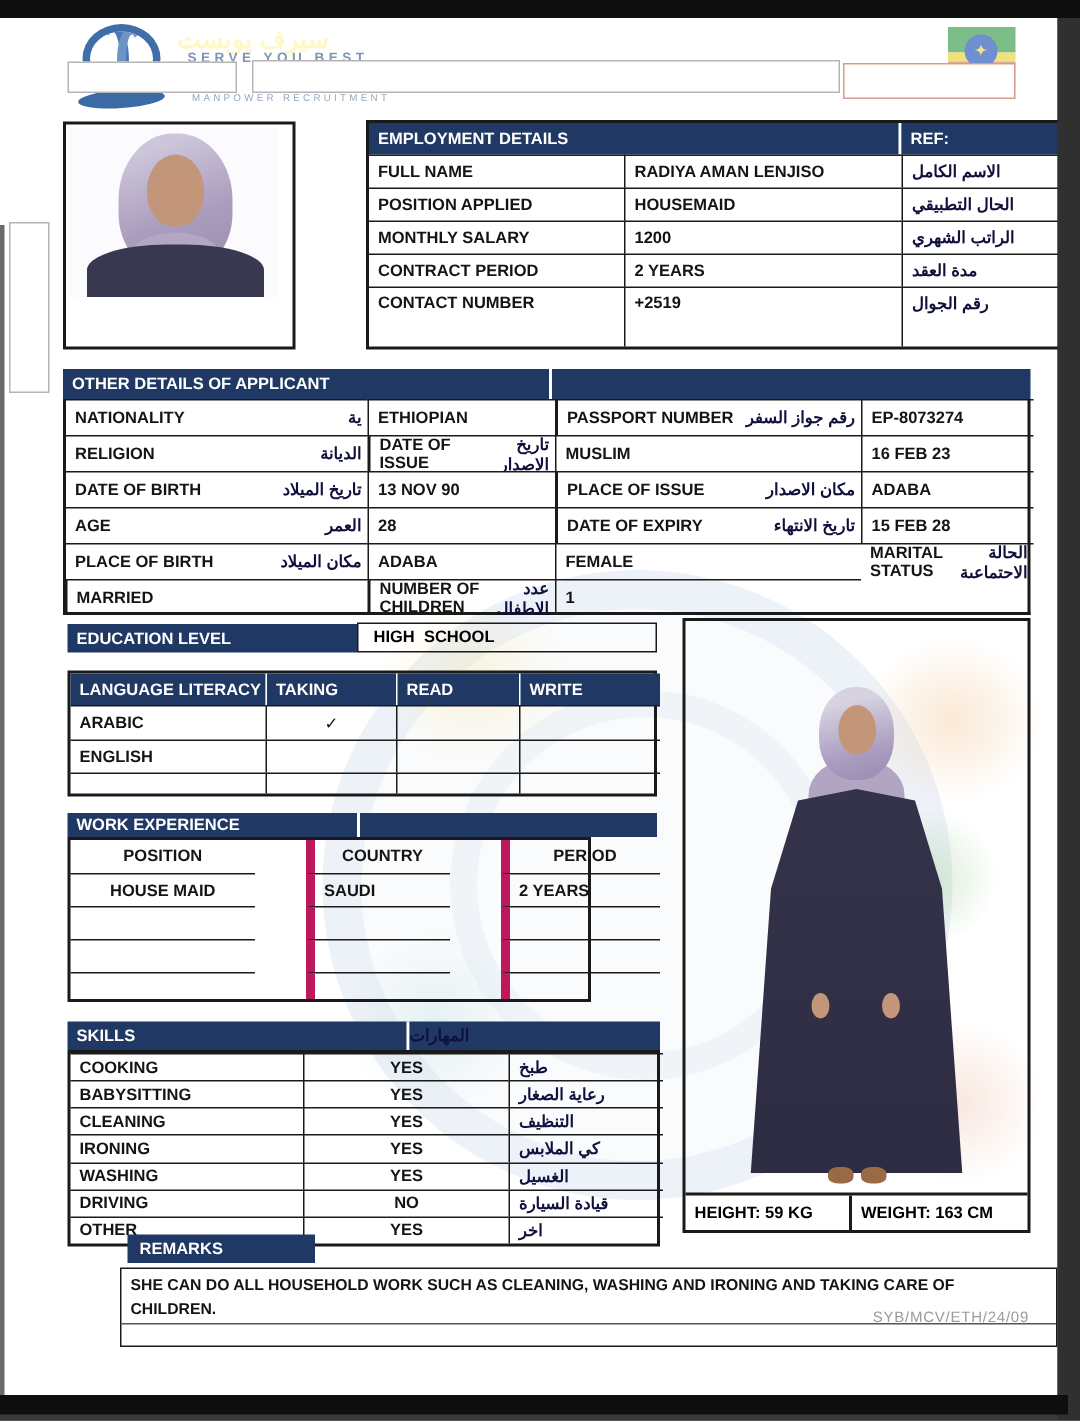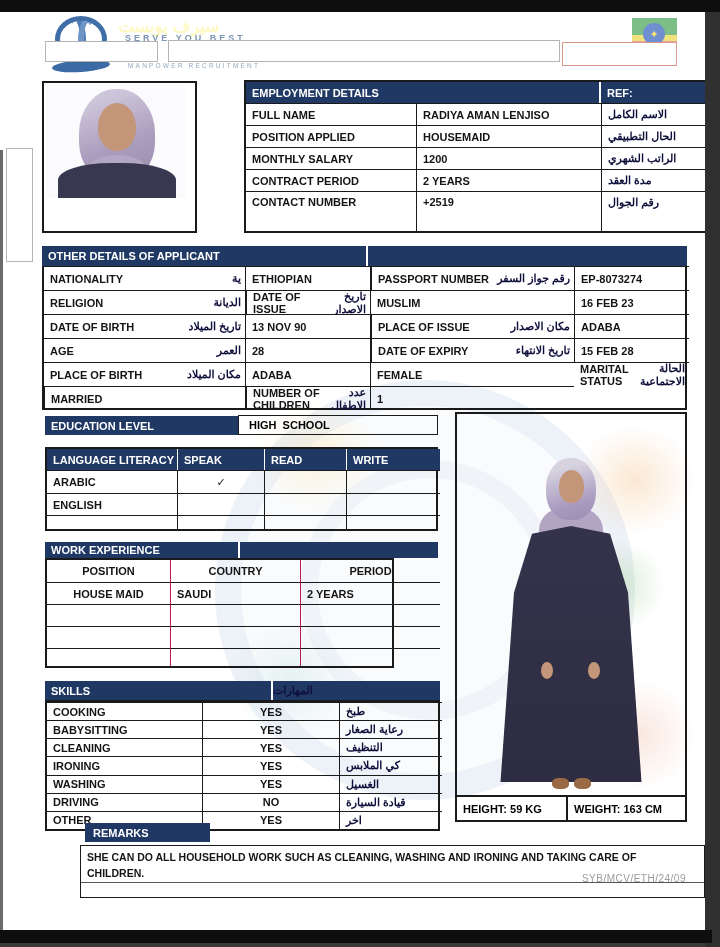--- a/index.html
+++ b/index.html
@@ -105,21 +105,21 @@
 
   
   #we-h{position:absolute;left:45px;top:542px;width:393px;height:16px;display:flex;}
   #we-h .l{width:195px;border-right:2px solid #fff;display:flex;align-items:center;padding-left:6px;font-size:11px;}
   #we-h .r{flex:1;}
   #we{left:45px;top:558px;width:349px;height:110px;display:grid;
       grid-template-columns:123px 130px 140px;grid-template-rows:22px 22px 22px 22px 1fr;}
   #we .c{border-top:1px solid #1a1a1a;padding-left:6px;}
   #we .cc{justify-content:center;padding-left:0;font-weight:bold;}
   #we .hcell{justify-content:center;padding-left:0;font-weight:bold;border-top:none;}
-  #we .ml{border-left:1px solid #be185d;}
+  #we .ml{border-left:6px solid #be185d;margin-left:34px;}
   #we .row1{font-weight:bold;}
 
   
   #sk-h{position:absolute;left:45px;top:681px;width:395px;height:19px;display:flex;}
   #sk-h .l{width:228px;border-right:2px solid #fff;display:flex;align-items:center;padding-left:6px;font-size:11px;}
   #sk-h .r{flex:1;display:flex;align-items:center;justify-content:flex-end;padding-right:6px;font-size:11px;direction:rtl;}
   #sk{left:45px;top:700px;width:395px;height:131px;display:grid;
       grid-template-columns:155px 137px 103px;grid-auto-rows:1fr;}
   #sk .c{border-top:1px solid #1a1a1a;padding-left:6px;}
   #sk .v{border-left:1px solid #1a1a1a;justify-content:center;padding-left:0;font-weight:bold;}
@@ -286,21 +286,21 @@
         <span class="ar">عدد الاطفال</span>
       </div>
     <div class="cell c v">1</div>
   </div>
 
   <div id="edu-l" class="navy">EDUCATION LEVEL</div>
   <div id="edu-v">HIGH  SCHOOL</div>
 
   <div id="lang" class="tbl" style="position:absolute;">
     <div class="navy h">LANGUAGE LITERACY</div>
-    <div class="navy h">SPEAK</div>
+    <div class="navy h">TAKING</div>
     <div class="navy h">READ</div>
     <div class="navy h">WRITE</div>
 
     <div class="cell c b">ARABIC</div>
     <div class="cell c s">✓</div>
     <div class="cell c s"></div>
     <div class="cell c s"></div>
 
     <div class="cell c b">ENGLISH</div>
     <div class="cell c s"></div>

